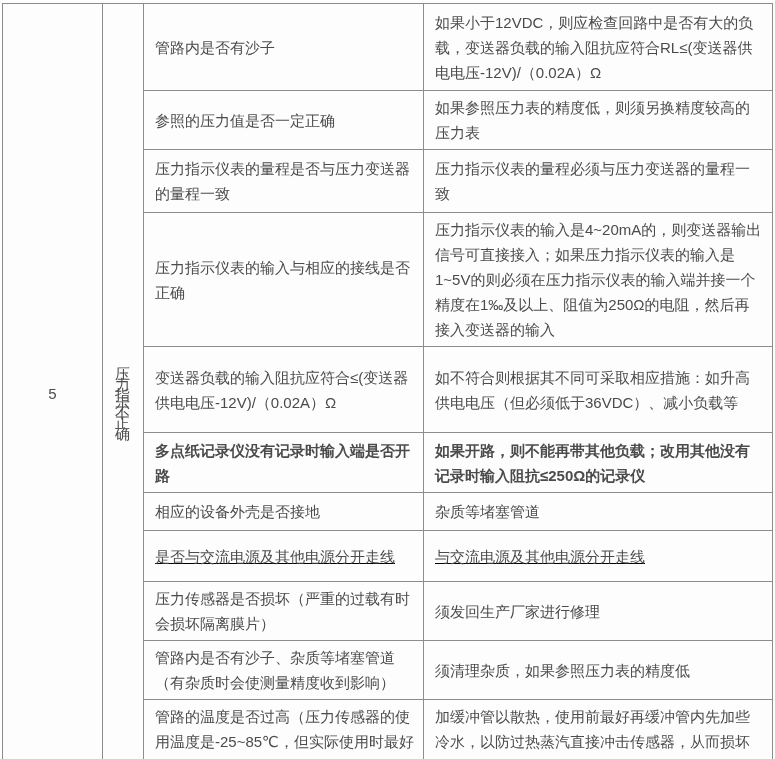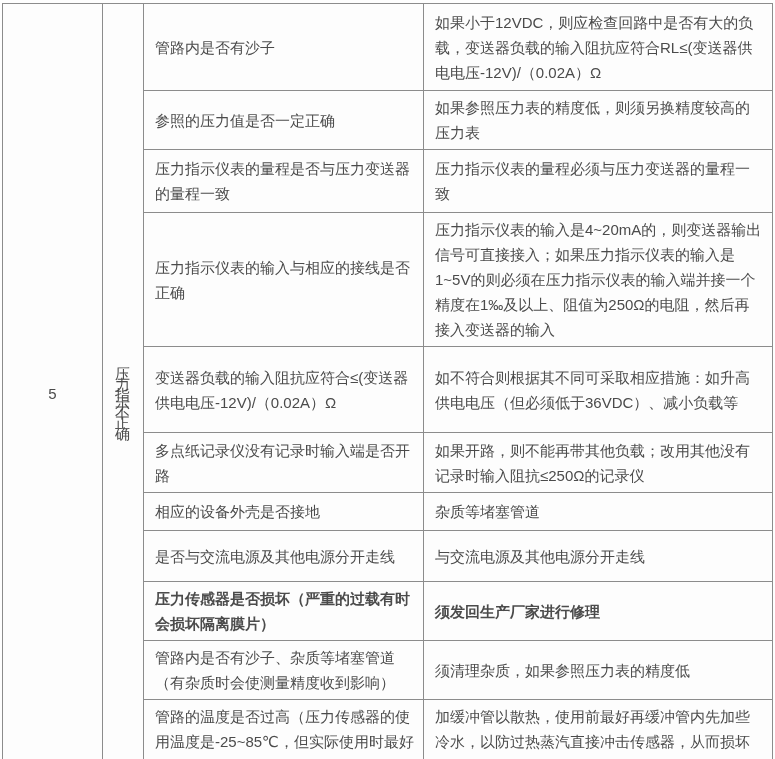--- a/index.html
+++ b/index.html
@@ -57,24 +57,24 @@
   }
   td.sol {
     padding: 4px 8px 4px 11px;
     text-align: left;
   }
   tr.r0  { height: 87px; }
   tr.r1  { height: 57px; }
   tr.r2  { height: 63px; }
   tr.r3  { height: 128px; }
   tr.r4  { height: 86px; margin-left: 34px; }
-  tr.r5  { height: 60px; }
+  tr.r5  { height: 60px; font-weight: bold; }
   tr.r6  { height: 38px; }
-  tr.r7  { height: 51px; }
-  tr.r8  { height: 56px; font-weight: bold; }
+  tr.r7  { height: 51px; text-decoration: underline; }
+  tr.r8  { height: 56px; }
   tr.r9  { height: 47px; }
   tr.r10 { height: 78px; }
 </style>
 </head>
 <body>
 
 <div class="page">
   <table class="tbl">
     <colgroup>
       <col style="width:100px">

